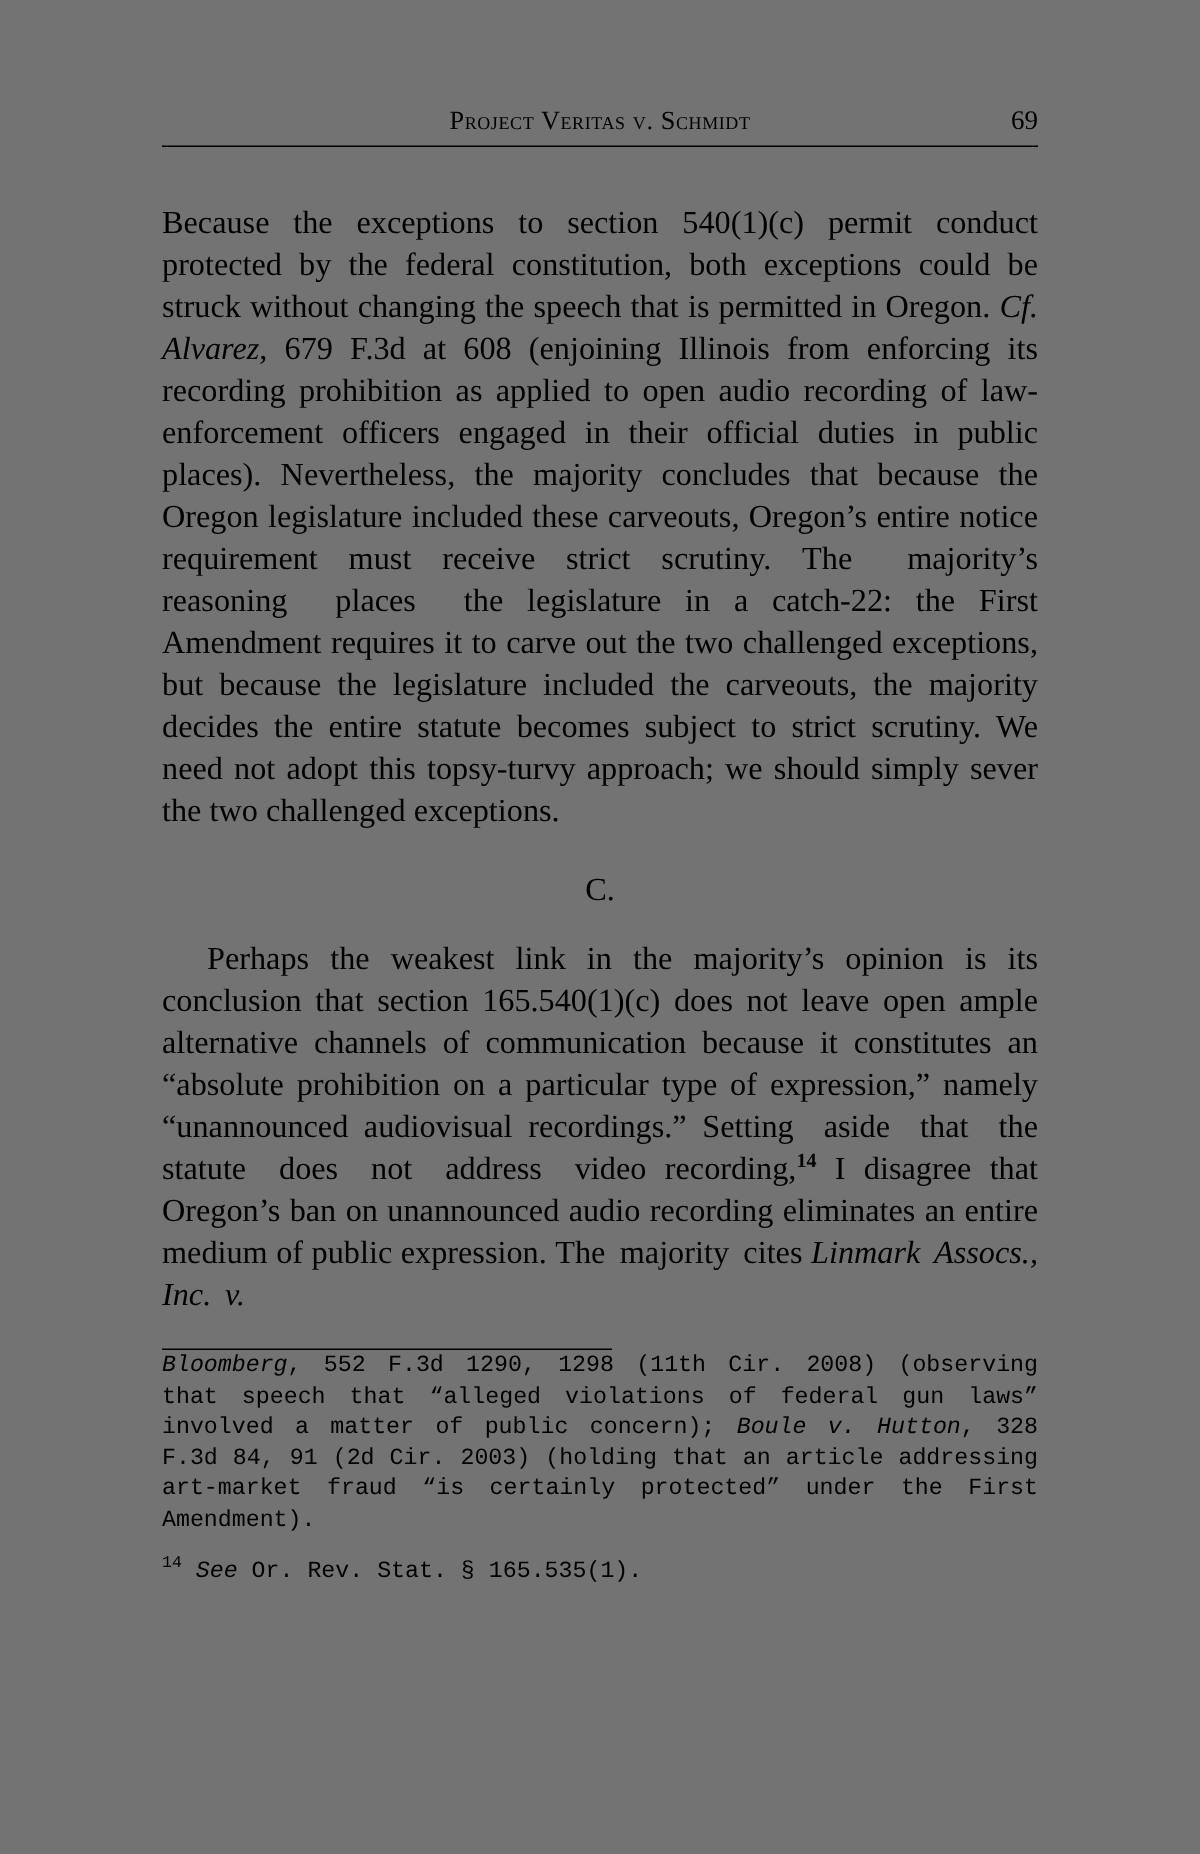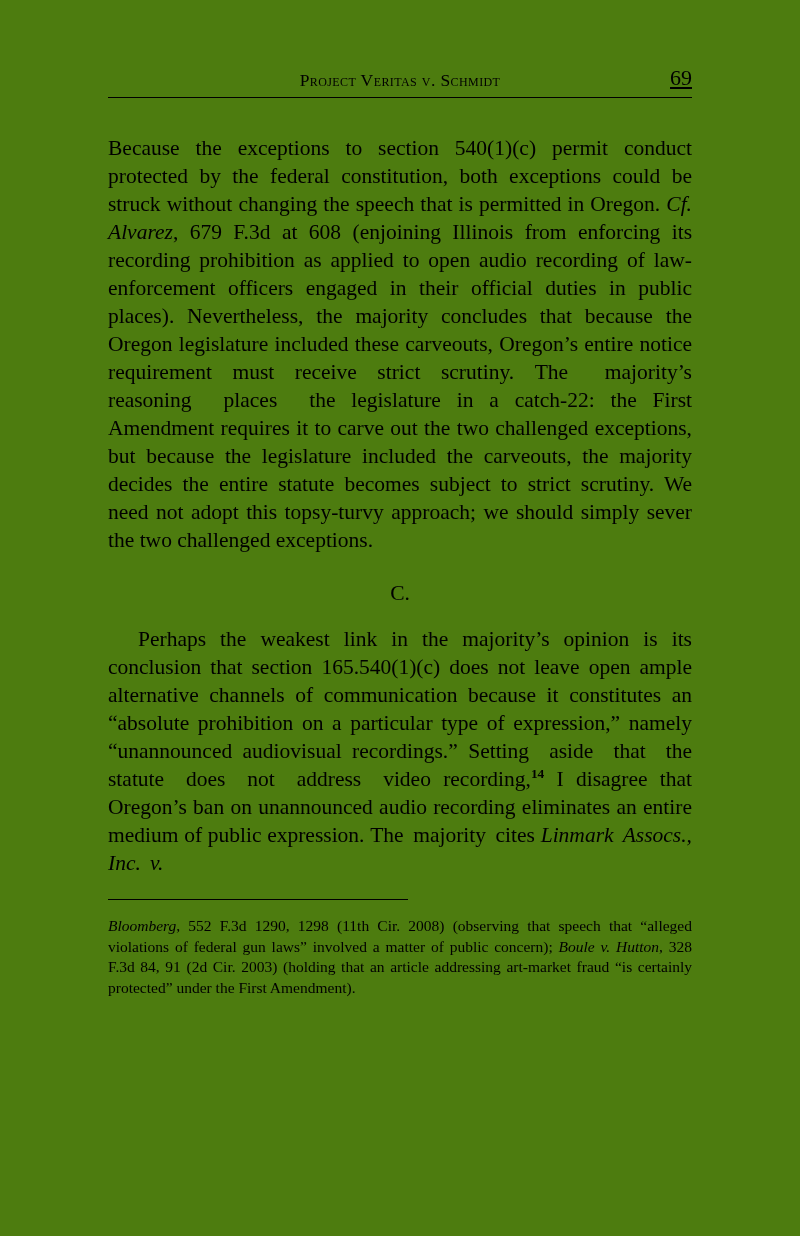--- a/index.html
+++ b/index.html
@@ -13,21 +13,21 @@
     font-family: "Liberation Serif", serif;
     color: #000000;
     position: relative;
   }
   .page {
     position: absolute;
     left: 0;
     top: 0;
     width: 800px;
     height: 1236px;
-    background: #4d7c0f;
+    background: #737373;
     overflow: hidden;
   }
   .content {
     position: absolute;
     left: 108px;
     top: 70px;
     width: 584px;
   }
   .header {
     display: flex;
@@ -40,22 +40,21 @@
   .header-title {
     font-variant: small-caps;
     font-size: 17.5px;
     letter-spacing: 0.4px;
     text-align: center;
   }
   .header-pageno {
     position: absolute;
     right: 0;
     bottom: 6px;
-    font-size: 22px;
-    text-decoration: underline;
+    font-size: 18px;
   }
   .body-text {
     margin-top: 36px;
     font-size: 21.5px;
     line-height: 28px;
     text-align: justify;
     text-justify: inter-word;
     hyphens: none;
     font-family: Liberation Serif, serif;
   }
@@ -89,24 +88,25 @@
     line-height: 0;
     font-weight: bold;
   }
   .footnote-rule {
     margin-top: 22px;
     width: 300px;
     height: 1.4px;
     background: #000;
   }
   .footnotes {
-    margin-top: 16px;
+    margin-top: 0;
     font-size: 15.5px;
     line-height: 20.5px;
     text-align: justify;
+    font-family: Liberation Mono, monospace;
   }
   .footnotes p {
     margin: 0 0 14px 0;
   }
   .footnotes p:last-child {
     margin-bottom: 0;
   }
   .fn-num {
     font-size: 11px;
     vertical-align: super;
@@ -130,16 +130,17 @@
       <div class="section-label">C.</div>
 
       <p class="indent"><span>Perhaps the weakest link in the majority’s opinion is its conclusion that section 165.540(1)(c) does not leave open ample alternative channels of communication because it constitutes an “absolute prohibition on a particular type of expression,” namely “unannounced audiovisual recordings.”</span> <span class="wider">Setting aside that the statute does not address video</span> <span>recording,</span><sup>14</sup><span> I disagree that Oregon’s ban on unannounced audio recording eliminates an entire medium of public expression.</span> <span class="wide">The majority cites</span> <i class="wide">Linmark Assocs., Inc. v.</i></p>
     </div>
 
     <div class="footnote-rule"></div>
 
     <div class="footnotes">
       <p><i>Bloomberg</i><span>, 552 F.3d 1290, 1298 (11th Cir. 2008) (observing that speech that “alleged violations of federal gun laws” involved a matter of public concern); </span><i>Boule v. Hutton</i><span>, 328 F.3d 84, 91 (2d Cir. 2003) (holding that an article addressing art-market fraud “is certainly protected” under the First Amendment).</span></p>
 
+      <p><span class="fn-num">14</span> <i>See</i><span> Or. Rev. Stat. § 165.535(1).</span></p>
     </div>
 
   </div>
 </div>
 
 </body></html>

